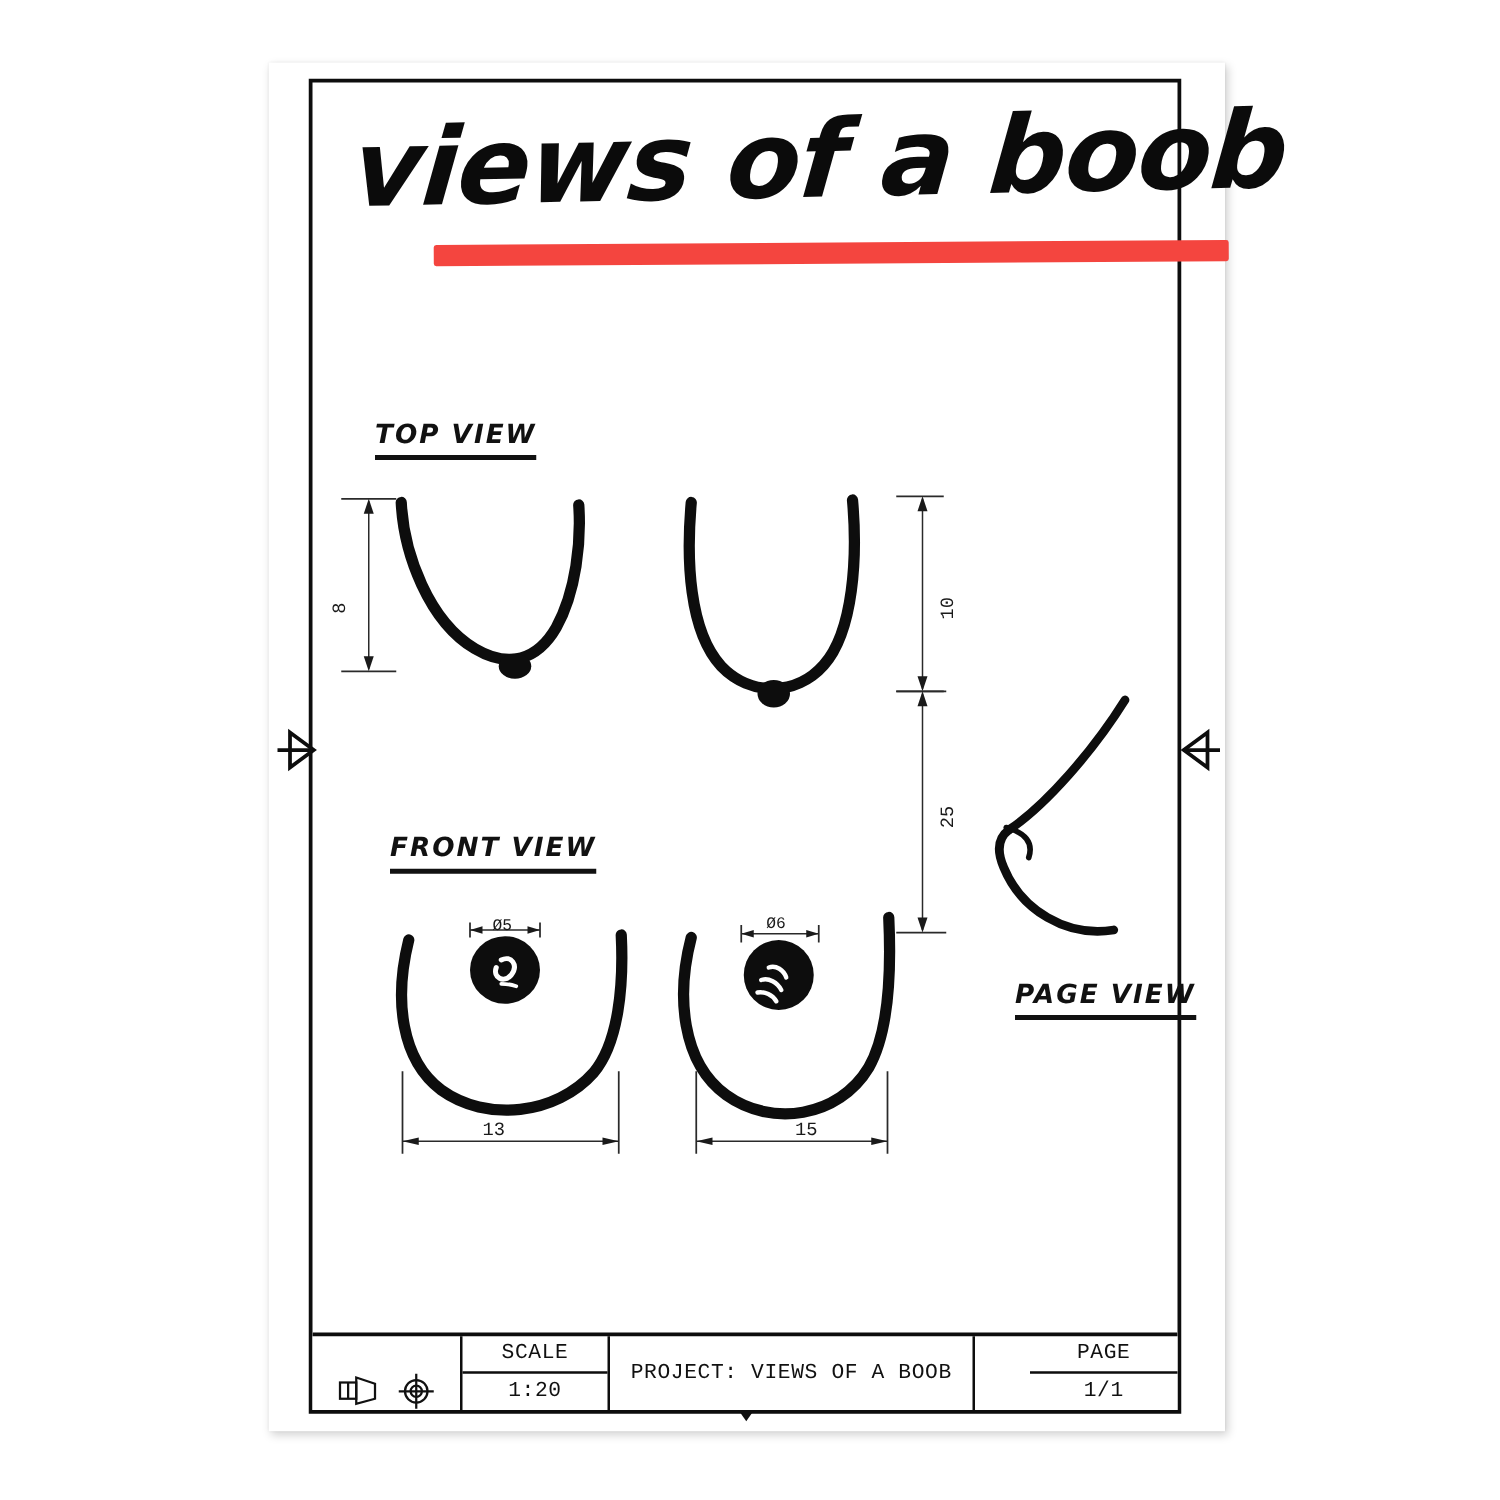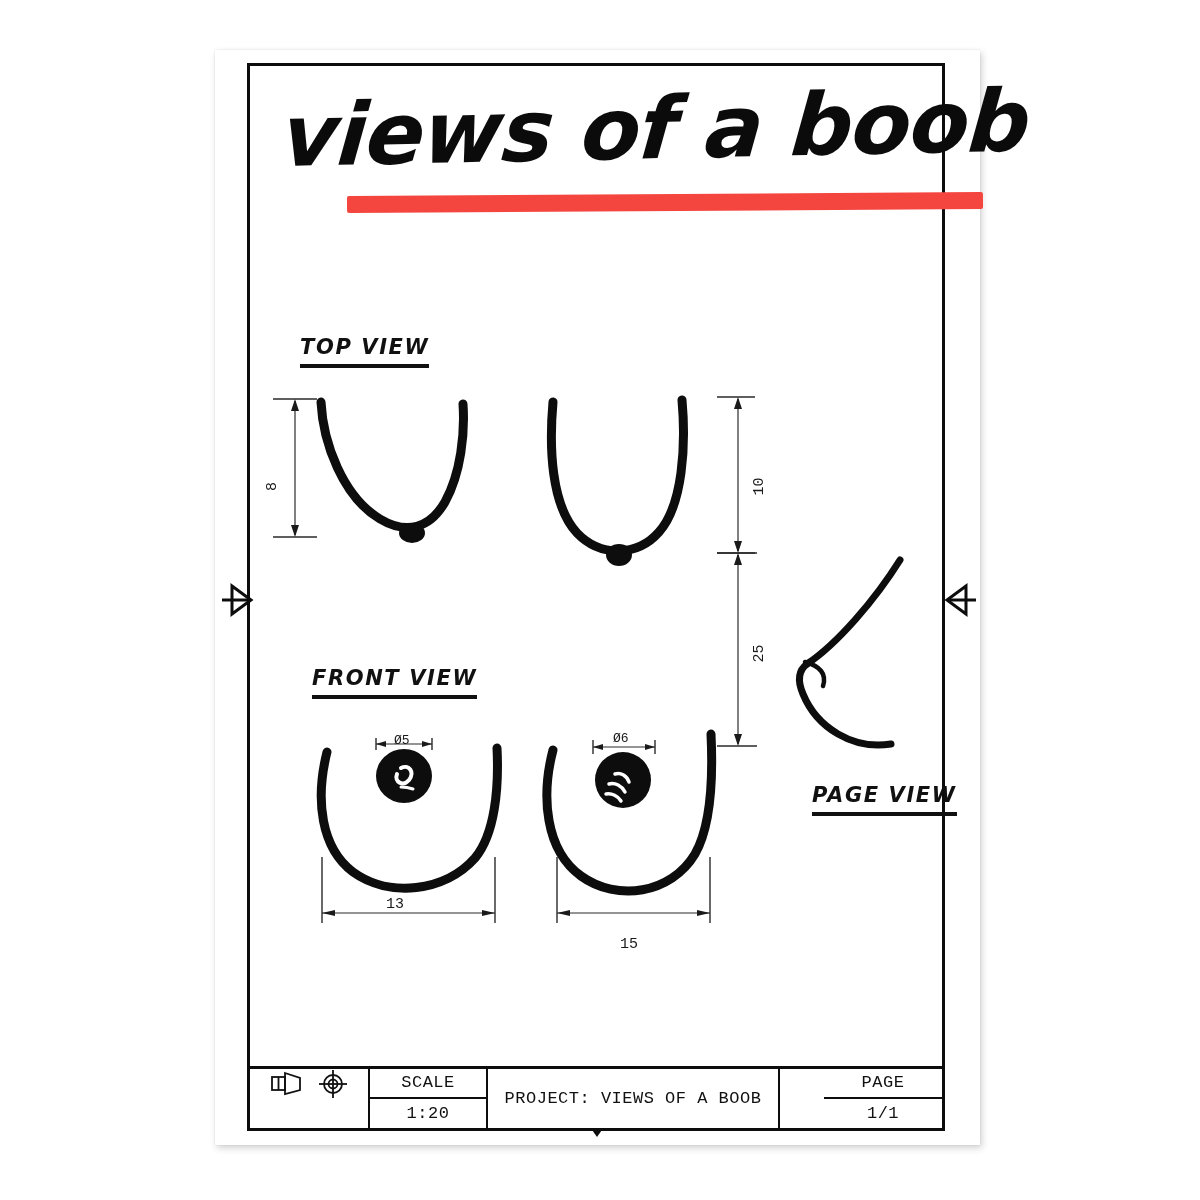--- a/index.html
+++ b/index.html
@@ -127,21 +127,21 @@
     box-sizing: border-box;
     display: flex;
     background: #fff;
   }
   .tb-cell {
     border-right: 2px solid #0d0d0d;
     box-sizing: border-box;
     display: flex;
     flex-direction: column;
     justify-content: center;
-    align-items: flex-start;
+    align-items: flex-end;
     position: relative;
   }
   .tb-cell:last-child { border-right: none; margin-left: 44px; }
   #tb-symbol { width: 120px; flex-direction: row; gap: 14px; }
   #tb-scale  { width: 118px; }
   #tb-proj   { flex: 1; align-items: center; }
   #tb-page   { width: 118px; }
 
   .tb-top, .tb-bot {
     height: 50%;
@@ -314,21 +314,21 @@
       <line x1="242" y1="2" x2="242" y2="68" stroke="#2a2a2a" stroke-width="1.4"></line>
       <line x1="395" y1="2" x2="395" y2="68" stroke="#2a2a2a" stroke-width="1.4"></line>
       <line x1="242" y1="58" x2="395" y2="58" stroke="#2a2a2a" stroke-width="1.2"></line>
       <polygon points="242,58 255,55 255,61" fill="#1a1a1a"></polygon>
       <polygon points="395,58 382,55 382,61" fill="#1a1a1a"></polygon>
     </g>
   </svg>
 
   <div class="dim-text" style="left:386px; top:896px;">13</div>
 
-  <div class="dim-text" style="left:620px; top:896px;margin-top:40px;">15</div>
+  <div class="dim-text" style="left:636px; top:896px;">15</div>
 
   <div id="titleblock">
 
     <div class="tb-cell" id="tb-symbol">
       <svg width="34" height="30" viewBox="0 0 34 30">
         <rect x="2" y="8" width="13" height="13" fill="none" stroke="#111" stroke-width="1.8"></rect>
         <line x1="8.5" y1="8" x2="8.5" y2="21" stroke="#111" stroke-width="1.8"></line>
         <polygon points="15,4 30,9 30,21 15,25" fill="none" stroke="#111" stroke-width="1.8"></polygon>
       </svg>
       <svg width="30" height="30" viewBox="0 0 30 30">

